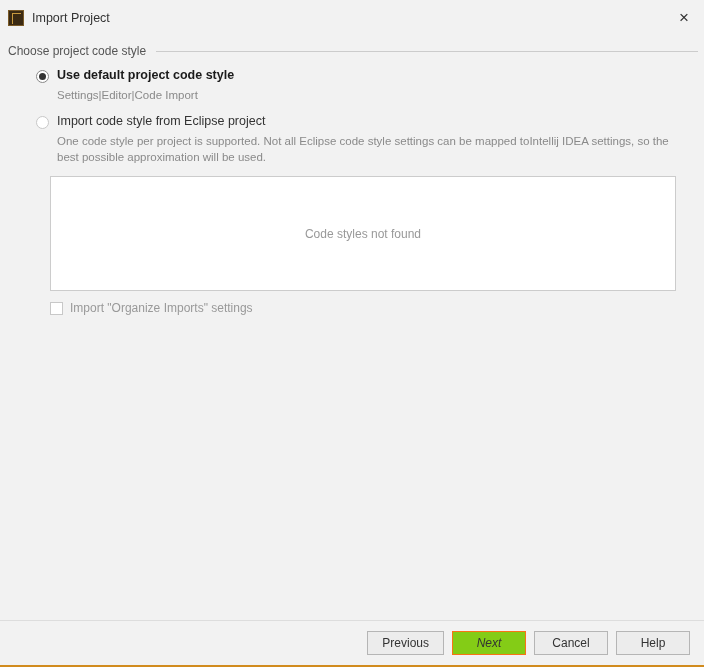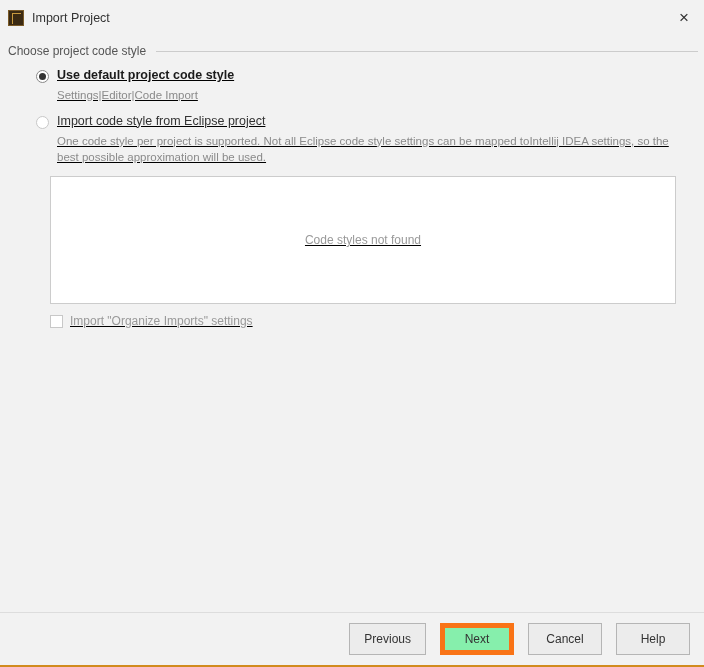--- a/index.html
+++ b/index.html
@@ -4,35 +4,35 @@
   <style>
     * { box-sizing: border-box; margin: 0; padding: 0; }
     body { font-family: "Segoe UI", Arial, sans-serif; font-size: 12px; background: #f2f2f2; width: 704px; height: 667px; overflow: hidden; display: flex; flex-direction: column; }
     .titlebar { display: flex; align-items: center; padding: 6px 7px 4px 8px; background: #f2f2f2; }
     .app-icon { width: 16px; height: 16px; background: #3b2a12; border: 1px solid #7a5a28; display: inline-flex; align-items: center; justify-content: center; margin-right: 8px; }
     .app-icon::before { content: ""; width: 8px; height: 10px; border: 1px solid #c99a3e; border-right: none; border-bottom: none; }
     .window-title { color: #333; font-size: 12.5px; }
     .close { margin-left: auto; font-size: 17px; color: #333; padding: 2px 8px; cursor: pointer; font-weight: 300; }
     .section-title { color: #555; font-size: 12px; padding: 10px 0 6px 8px; display: flex; align-items: center; }
     .section-title .line { flex: 1; height: 1px; background: #ccc; margin-left: 10px; margin-right: 6px; }
-    .content { flex: 1; padding: 4px 20px 0 36px; text-decoration: underline; }
+    .content { flex: 1; padding: 4px 20px 0 36px; }
     .radio-row { display: flex; align-items: flex-start; margin-bottom: 4px; }
     .radio { width: 13px; height: 13px; border-radius: 50%; border: 1px solid #888; margin-right: 8px; margin-top: 2px; flex-shrink: 0; background: #fff; display: inline-flex; align-items: center; justify-content: center; cursor: pointer; }
     .radio.selected::after { content: ""; width: 7px; height: 7px; background: #333; border-radius: 50%; }
     .radio.disabled { border-color: #c8c8c8; cursor: default; }
     .radio-label { color: #333; font-size: 12.5px; }
     .radio-label.bold { font-weight: 600; color: #1a1a1a; }
     .radio-desc { color: #8a8a8a; font-size: 11.5px; margin: 2px 0 10px 21px; line-height: 1.45; }
-    .styles-box { border: 1px solid #ccc; background: #fff; margin: 6px 8px 10px 14px; height: 128px; display: flex; align-items: center; justify-content: center; color: #999; font-size: 12px; }
+    .styles-box { border: 1px solid #ccc; background: #fff; margin: 6px 8px 10px 14px; height: 115px; display: flex; align-items: center; justify-content: center; color: #999; font-size: 12px; }
     .check-row { display: flex; align-items: center; margin: 6px 0 0 14px; }
     .checkbox { width: 13px; height: 13px; border: 1px solid #c8c8c8; background: #fff; margin-right: 7px; cursor: default; }
     .check-label { color: #999; font-size: 12px; }
-    .footer { display: flex; justify-content: flex-end; gap: 14px; padding: 10px 14px; border-top: 1px solid #ddd; background: #f2f2f2; }
+    .footer { display: flex; justify-content: flex-end; gap: 8px; padding: 10px 14px; border-top: 1px solid #ddd; background: #f2f2f2; }
     .btn { min-width: 74px; padding: 4px 14px; font-size: 12px; background: #ececec; border: 1px solid #b5b5b5; cursor: pointer; color: #333; }
-    .btn.primary { border: 5px solid #f97316; background: #86efac; }
+    .btn.primary { border: 1px solid #f97316; background: #84cc16; font-style: italic; }
     .bottom-border { height: 2px; background: #d18b1e; }
   </style>
 </head>
 <body>
 
 <div class="titlebar">
   <span class="app-icon"></span>
   <span class="window-title">Import Project</span>
   <span class="close">×</span>
 </div>

